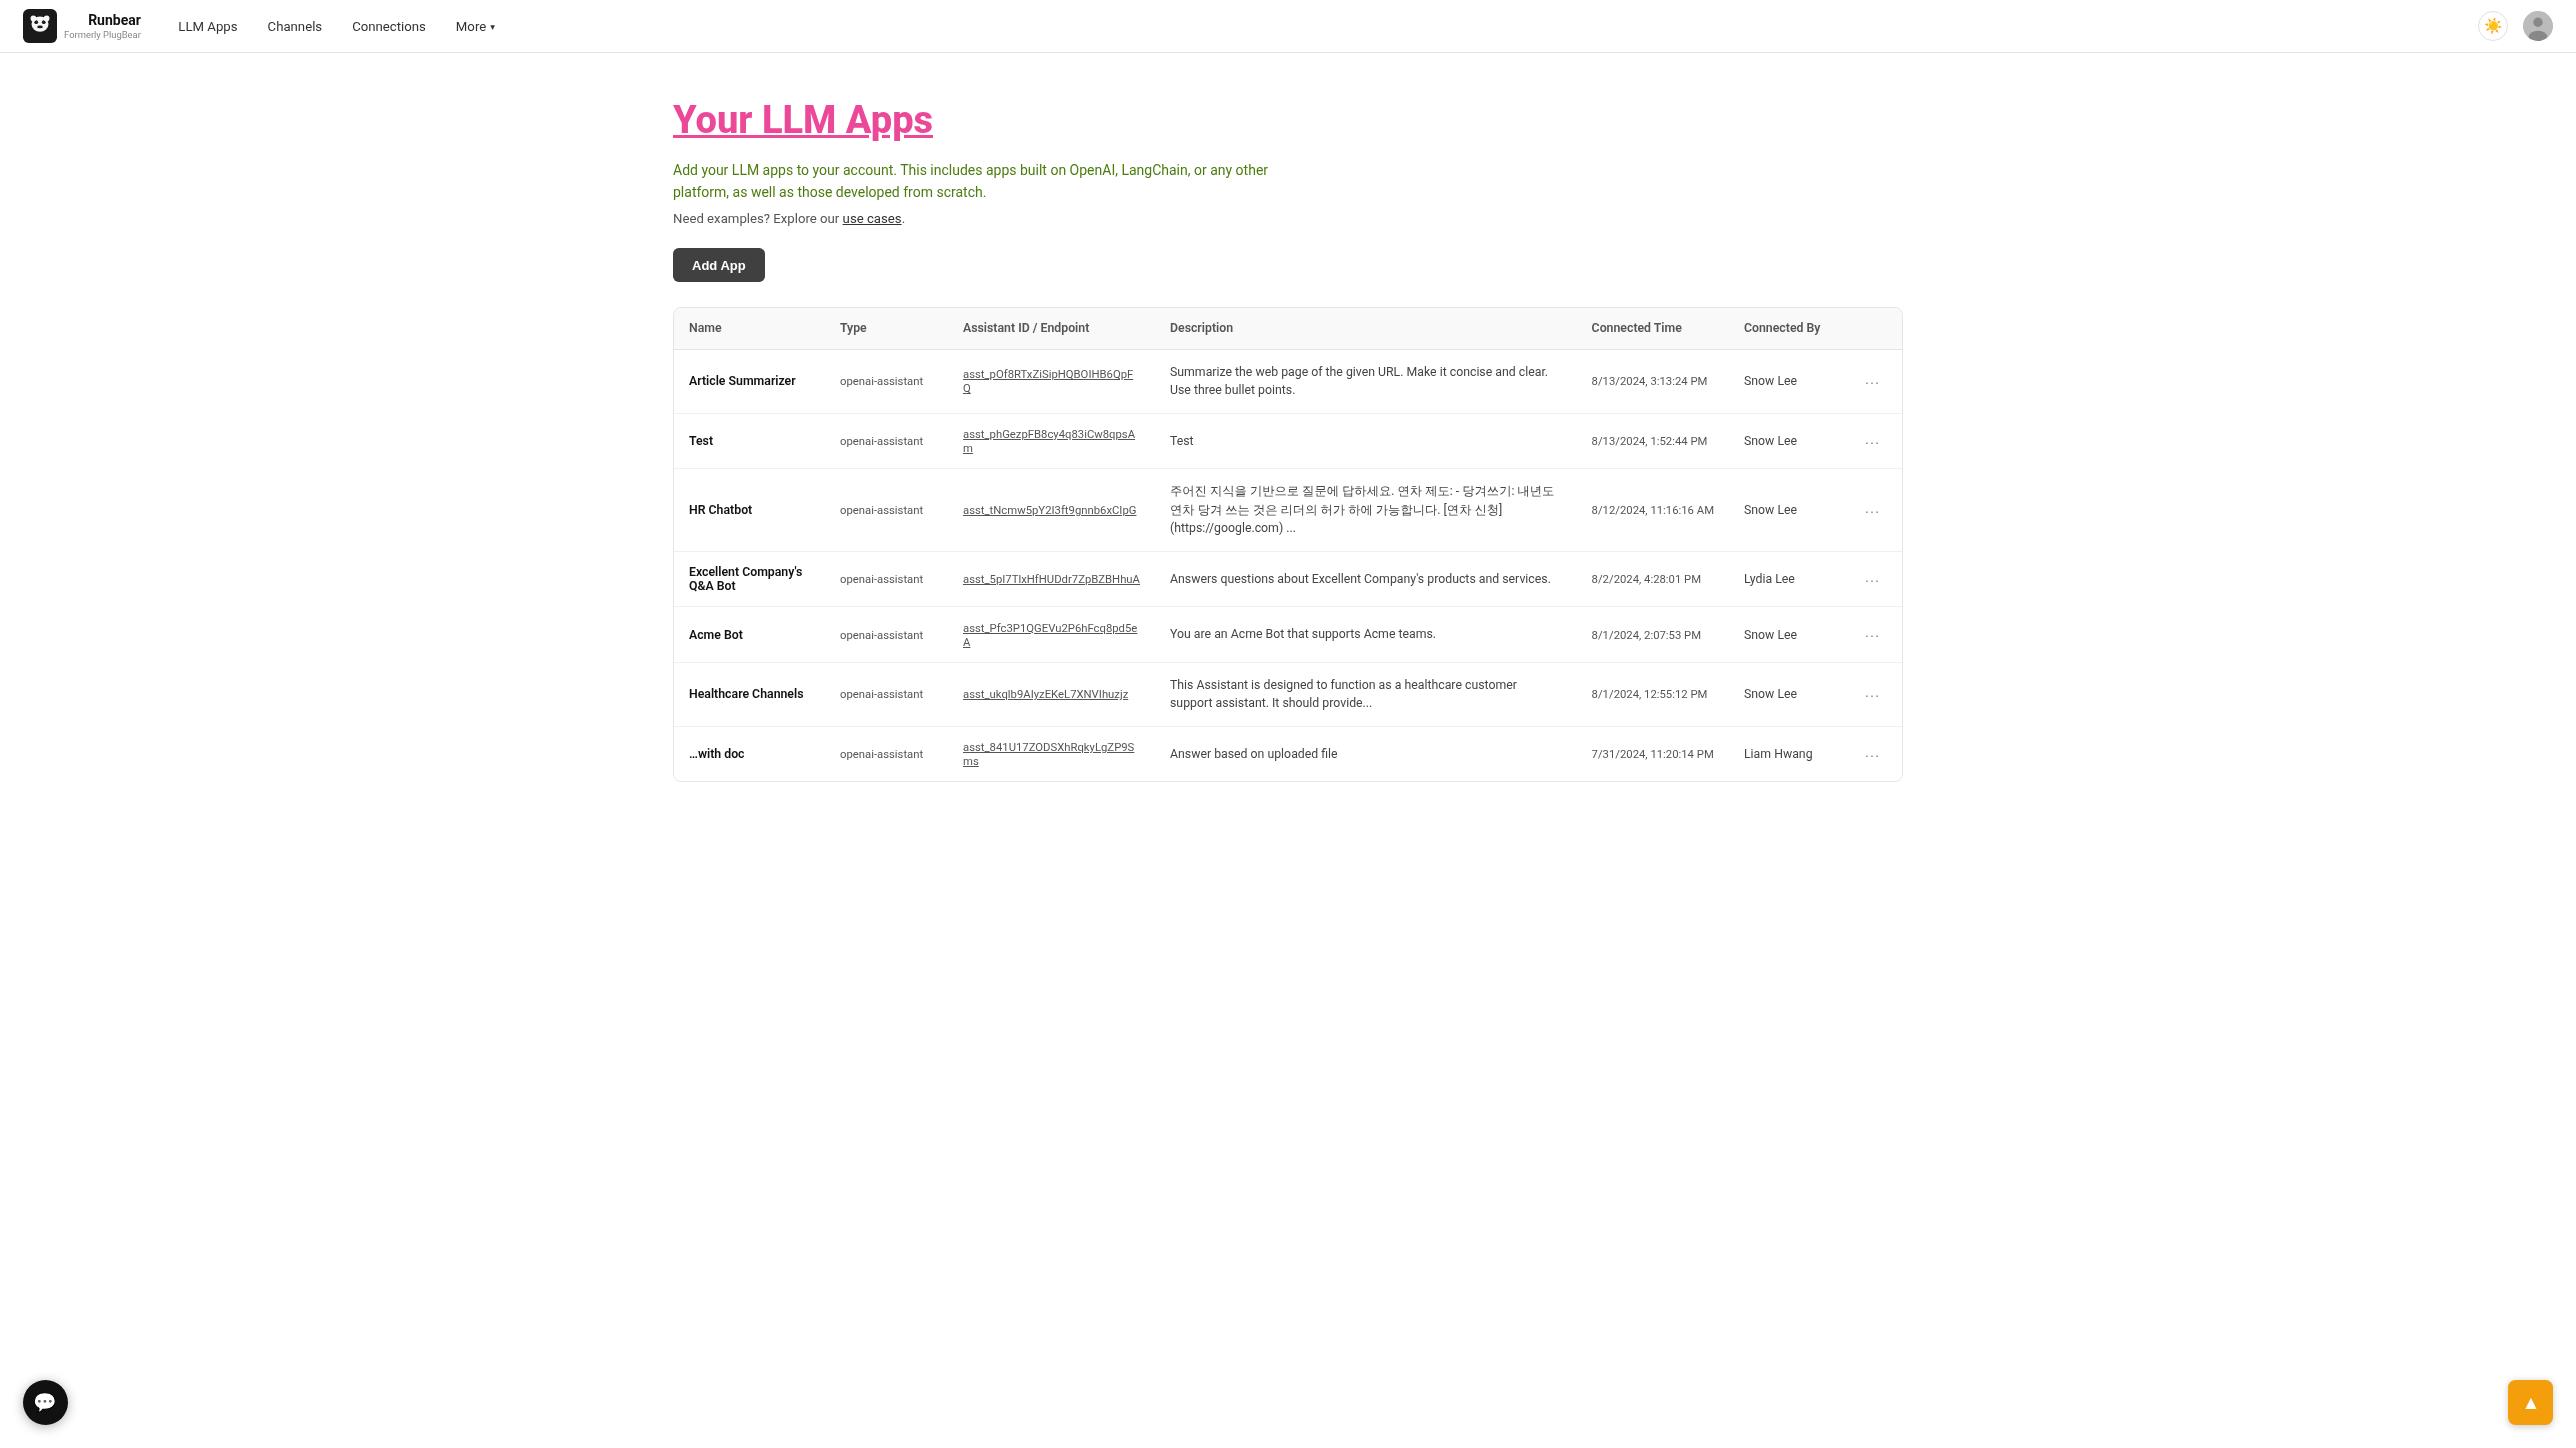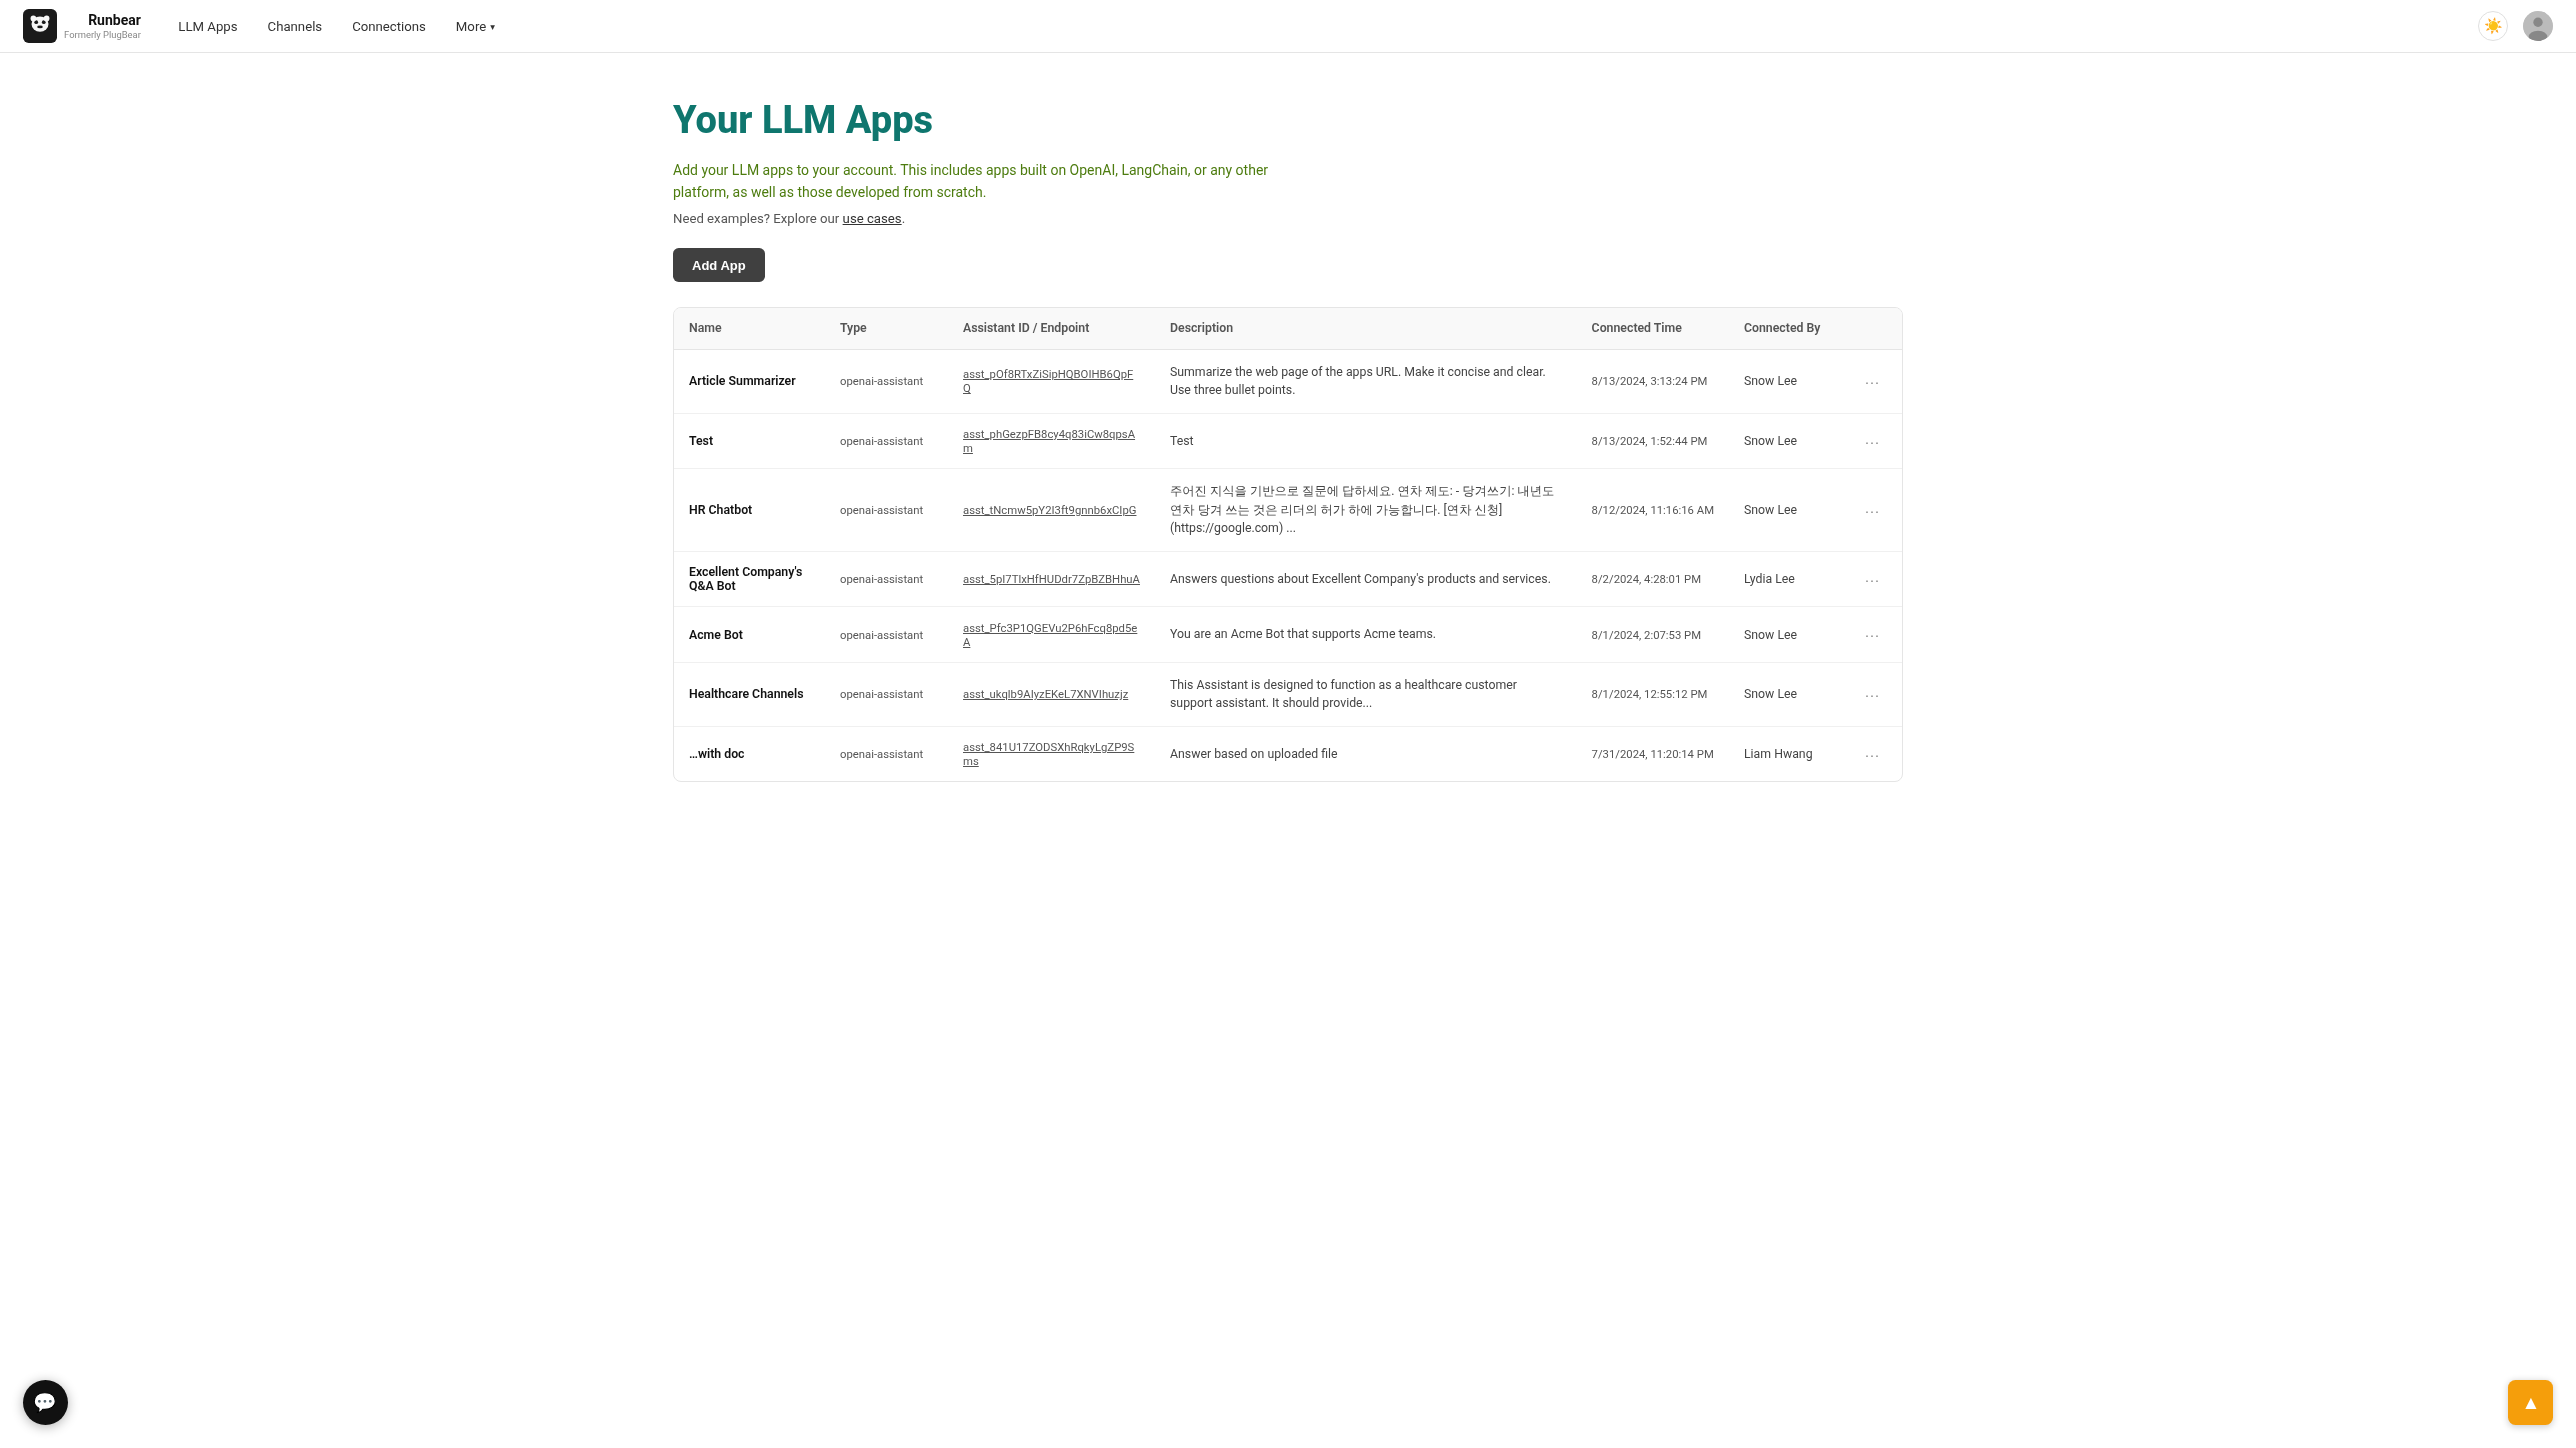--- a/index.html
+++ b/index.html
@@ -112,23 +112,24 @@
     
     .main {
       max-width: 1320px;
       margin: 0 auto;
       padding: 45px 45px 45px 45px;
     }
 
     .page-title {
       font-size: 38px;
       font-weight: 800;
-      color: #0f766e;
+      color: #ec4899;
       margin-bottom: 15px;
       line-height: 1.2;
+      text-decoration: underline;
     }
 
     .page-desc {
       font-size: 14px;
       color: #4d7c0f;
       max-width: 622px;
       line-height: 1.6;
       margin-bottom: 7.5px;
     }
 
@@ -368,21 +369,21 @@
       <td class="col-name">
         <span class="app-name">Article Summarizer</span>
       </td>
       <td class="col-type">
         <span class="type-text">openai-assistant</span>
       </td>
       <td class="col-endpoint">
         <a class="endpoint-link" href="#">asst_pOf8RTxZiSipHQBOIHB6QpFQ</a>
       </td>
       <td class="col-desc">
-        <span class="desc-text">Summarize the web page of the apps URL. Make it concise and clear. Use three bullet points.</span>
+        <span class="desc-text">Summarize the web page of the given URL. Make it concise and clear. Use three bullet points.</span>
       </td>
       <td class="col-time">
         <span class="time-text">8/13/2024, 3:13:24 PM</span>
       </td>
       <td class="col-connby">
         <span class="conn-by-text">Snow Lee</span>
       </td>
       <td class="col-action">
         <button class="action-btn">···</button>
       </td>

